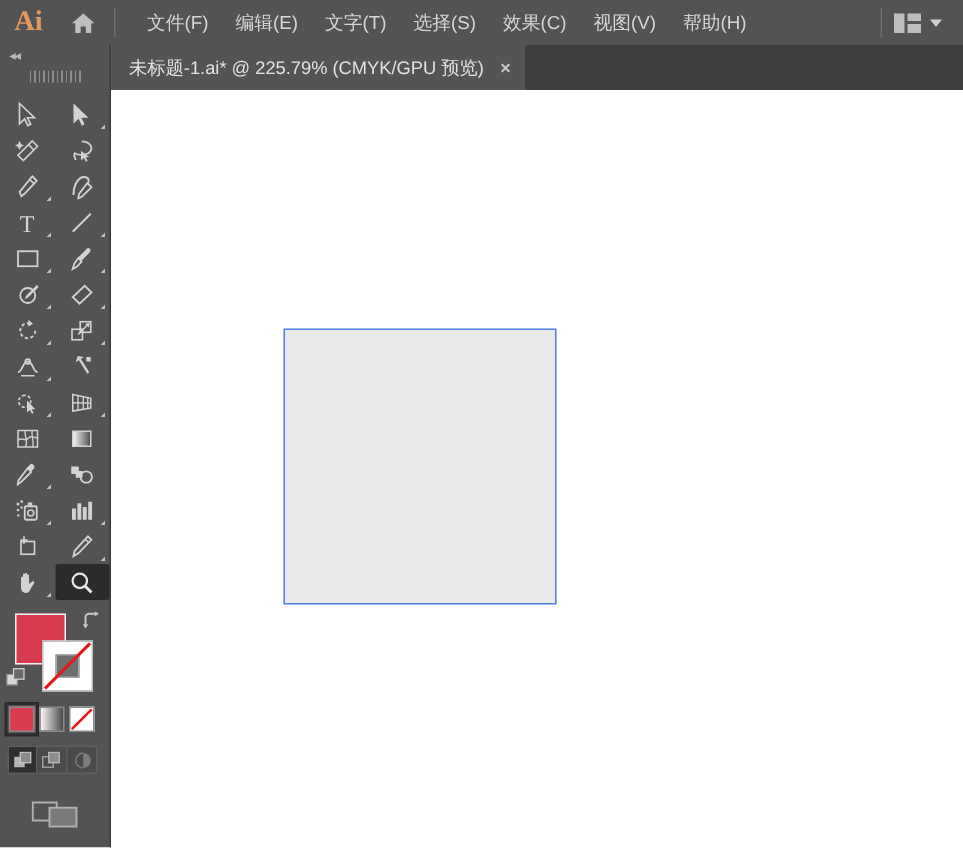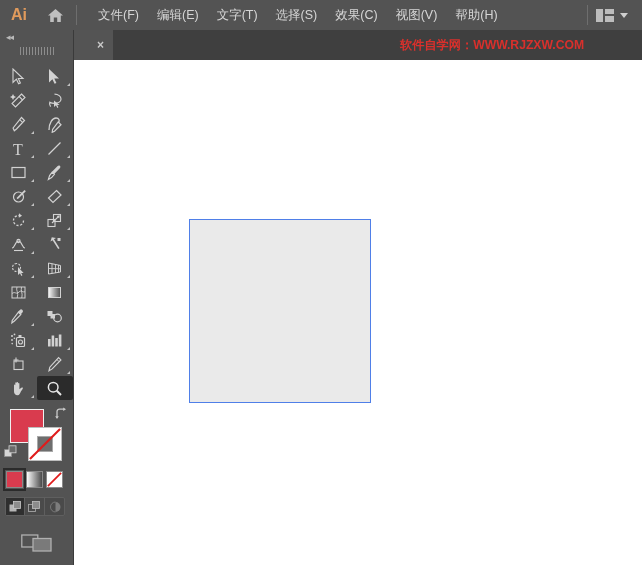--- a/index.html
+++ b/index.html
@@ -12,22 +12,22 @@
   }
   #app { position:relative; width:642px; height:565px; background:#ffffff; }
 
   
   .menubar {
     position:absolute; left:0; top:0; width:642px; height:30px;
     background:#535353; display:flex; align-items:center;
   }
   .ai-logo {
     width:38px; height:30px; display:flex; align-items:center; justify-content:center;
-    color:#e09a5c; font-size:16px; font-weight:bold; letter-spacing:0px;
-    font-family:Liberation Sans, sans-serif;
+    color:#e09a5c; font-size:19px; font-weight:bold; letter-spacing:0px;
+    font-family:Liberation Serif, serif;
   }
   .home-btn {
     width:34px; height:30px; display:flex; align-items:center; justify-content:center;
   }
   .menu-sep {
     width:1px; height:20px; background:#6e6e6e; margin:0 4px;
   }
   .menu-items { display:flex; align-items:flex-end; margin-left:8px; }
   .menu-item {
     color:#d6d6d6; font-size:12.5px; padding:4px 9px; white-space:nowrap;
@@ -186,23 +186,23 @@
               <i class="b"></i>
             </span>
         </span>
         <span class="chev-down"></span>
       </div>
     </div>
   </div>
 
   <div class="tabbar">
     <div class="tab">
+      <span class="tab-title">未标题-1.ai* @ 225.79% (CMYK/GPU 预览)</span>
       <span class="tab-close">×</span>
     </div>
-    <div class="watermark" style="color: rgb(217, 48, 44);">软件自学网：WWW.RJZXW.COM</div>
   </div>
 
   <div class="toolbar">
 
     <div class="tb-collapse">◂◂</div>
     <div class="tb-grip">
         <span class="dots"></span>
       </div>
 
     <div class="tool-grid">

